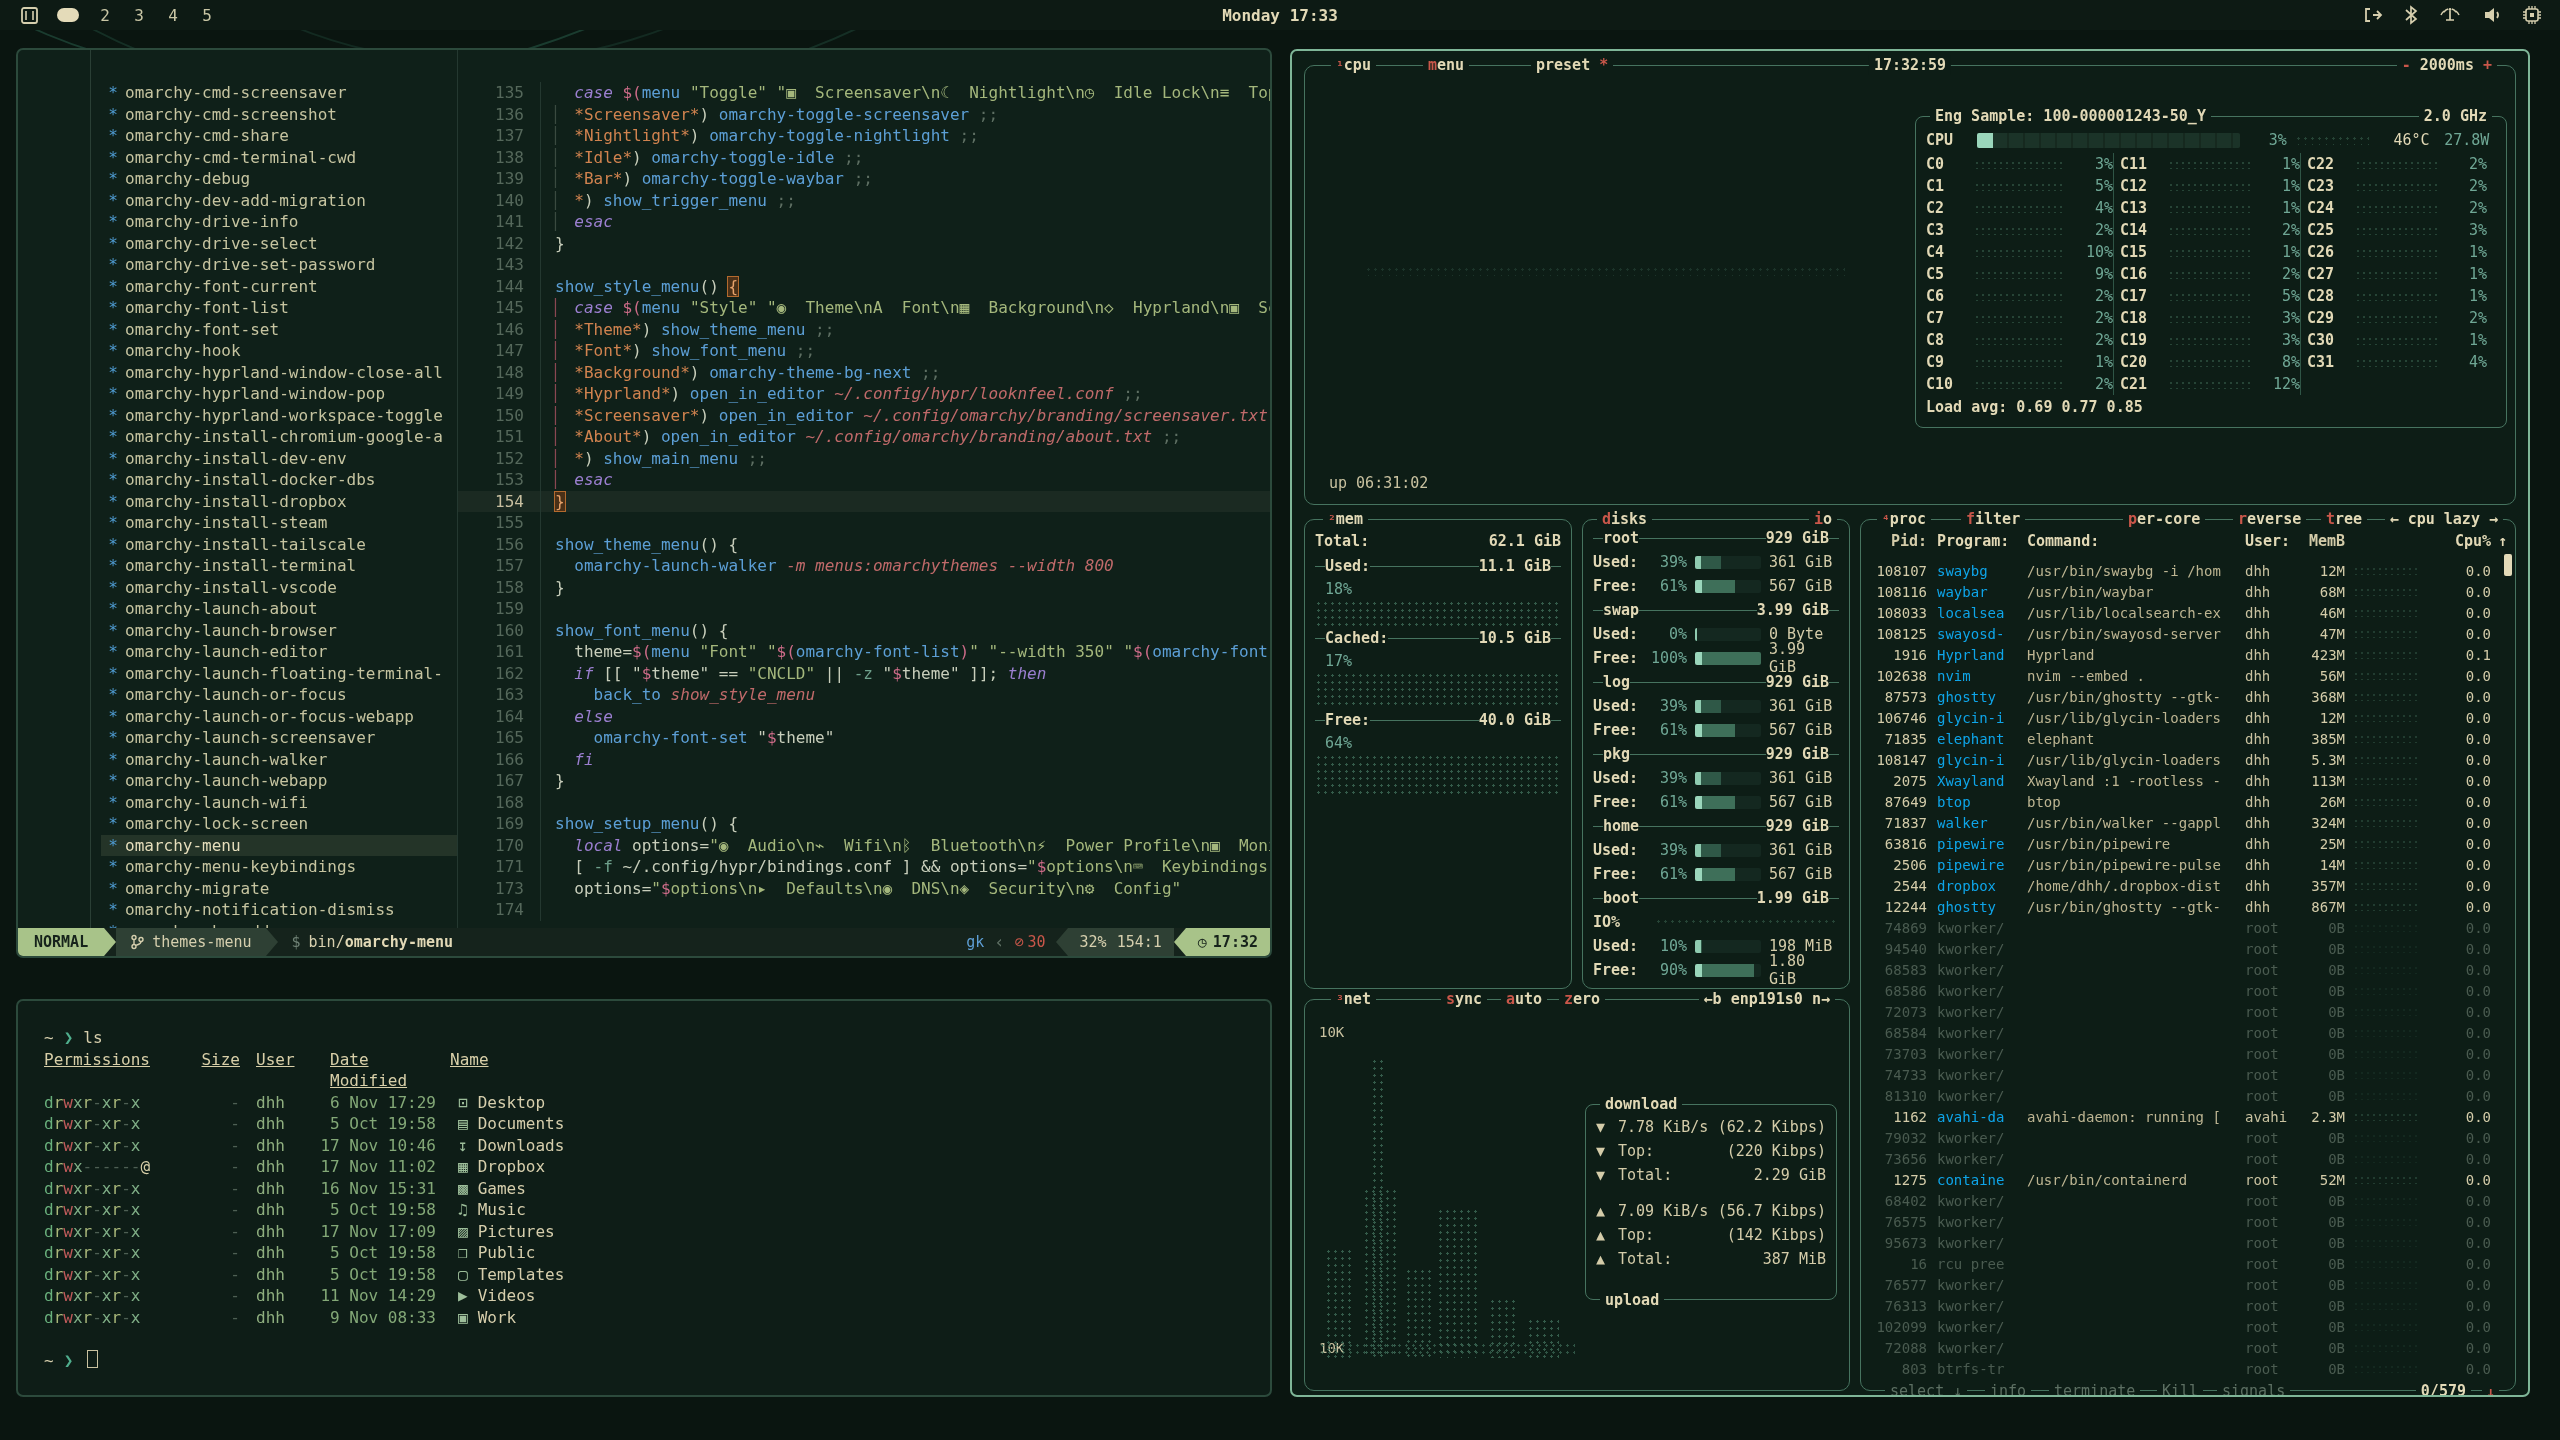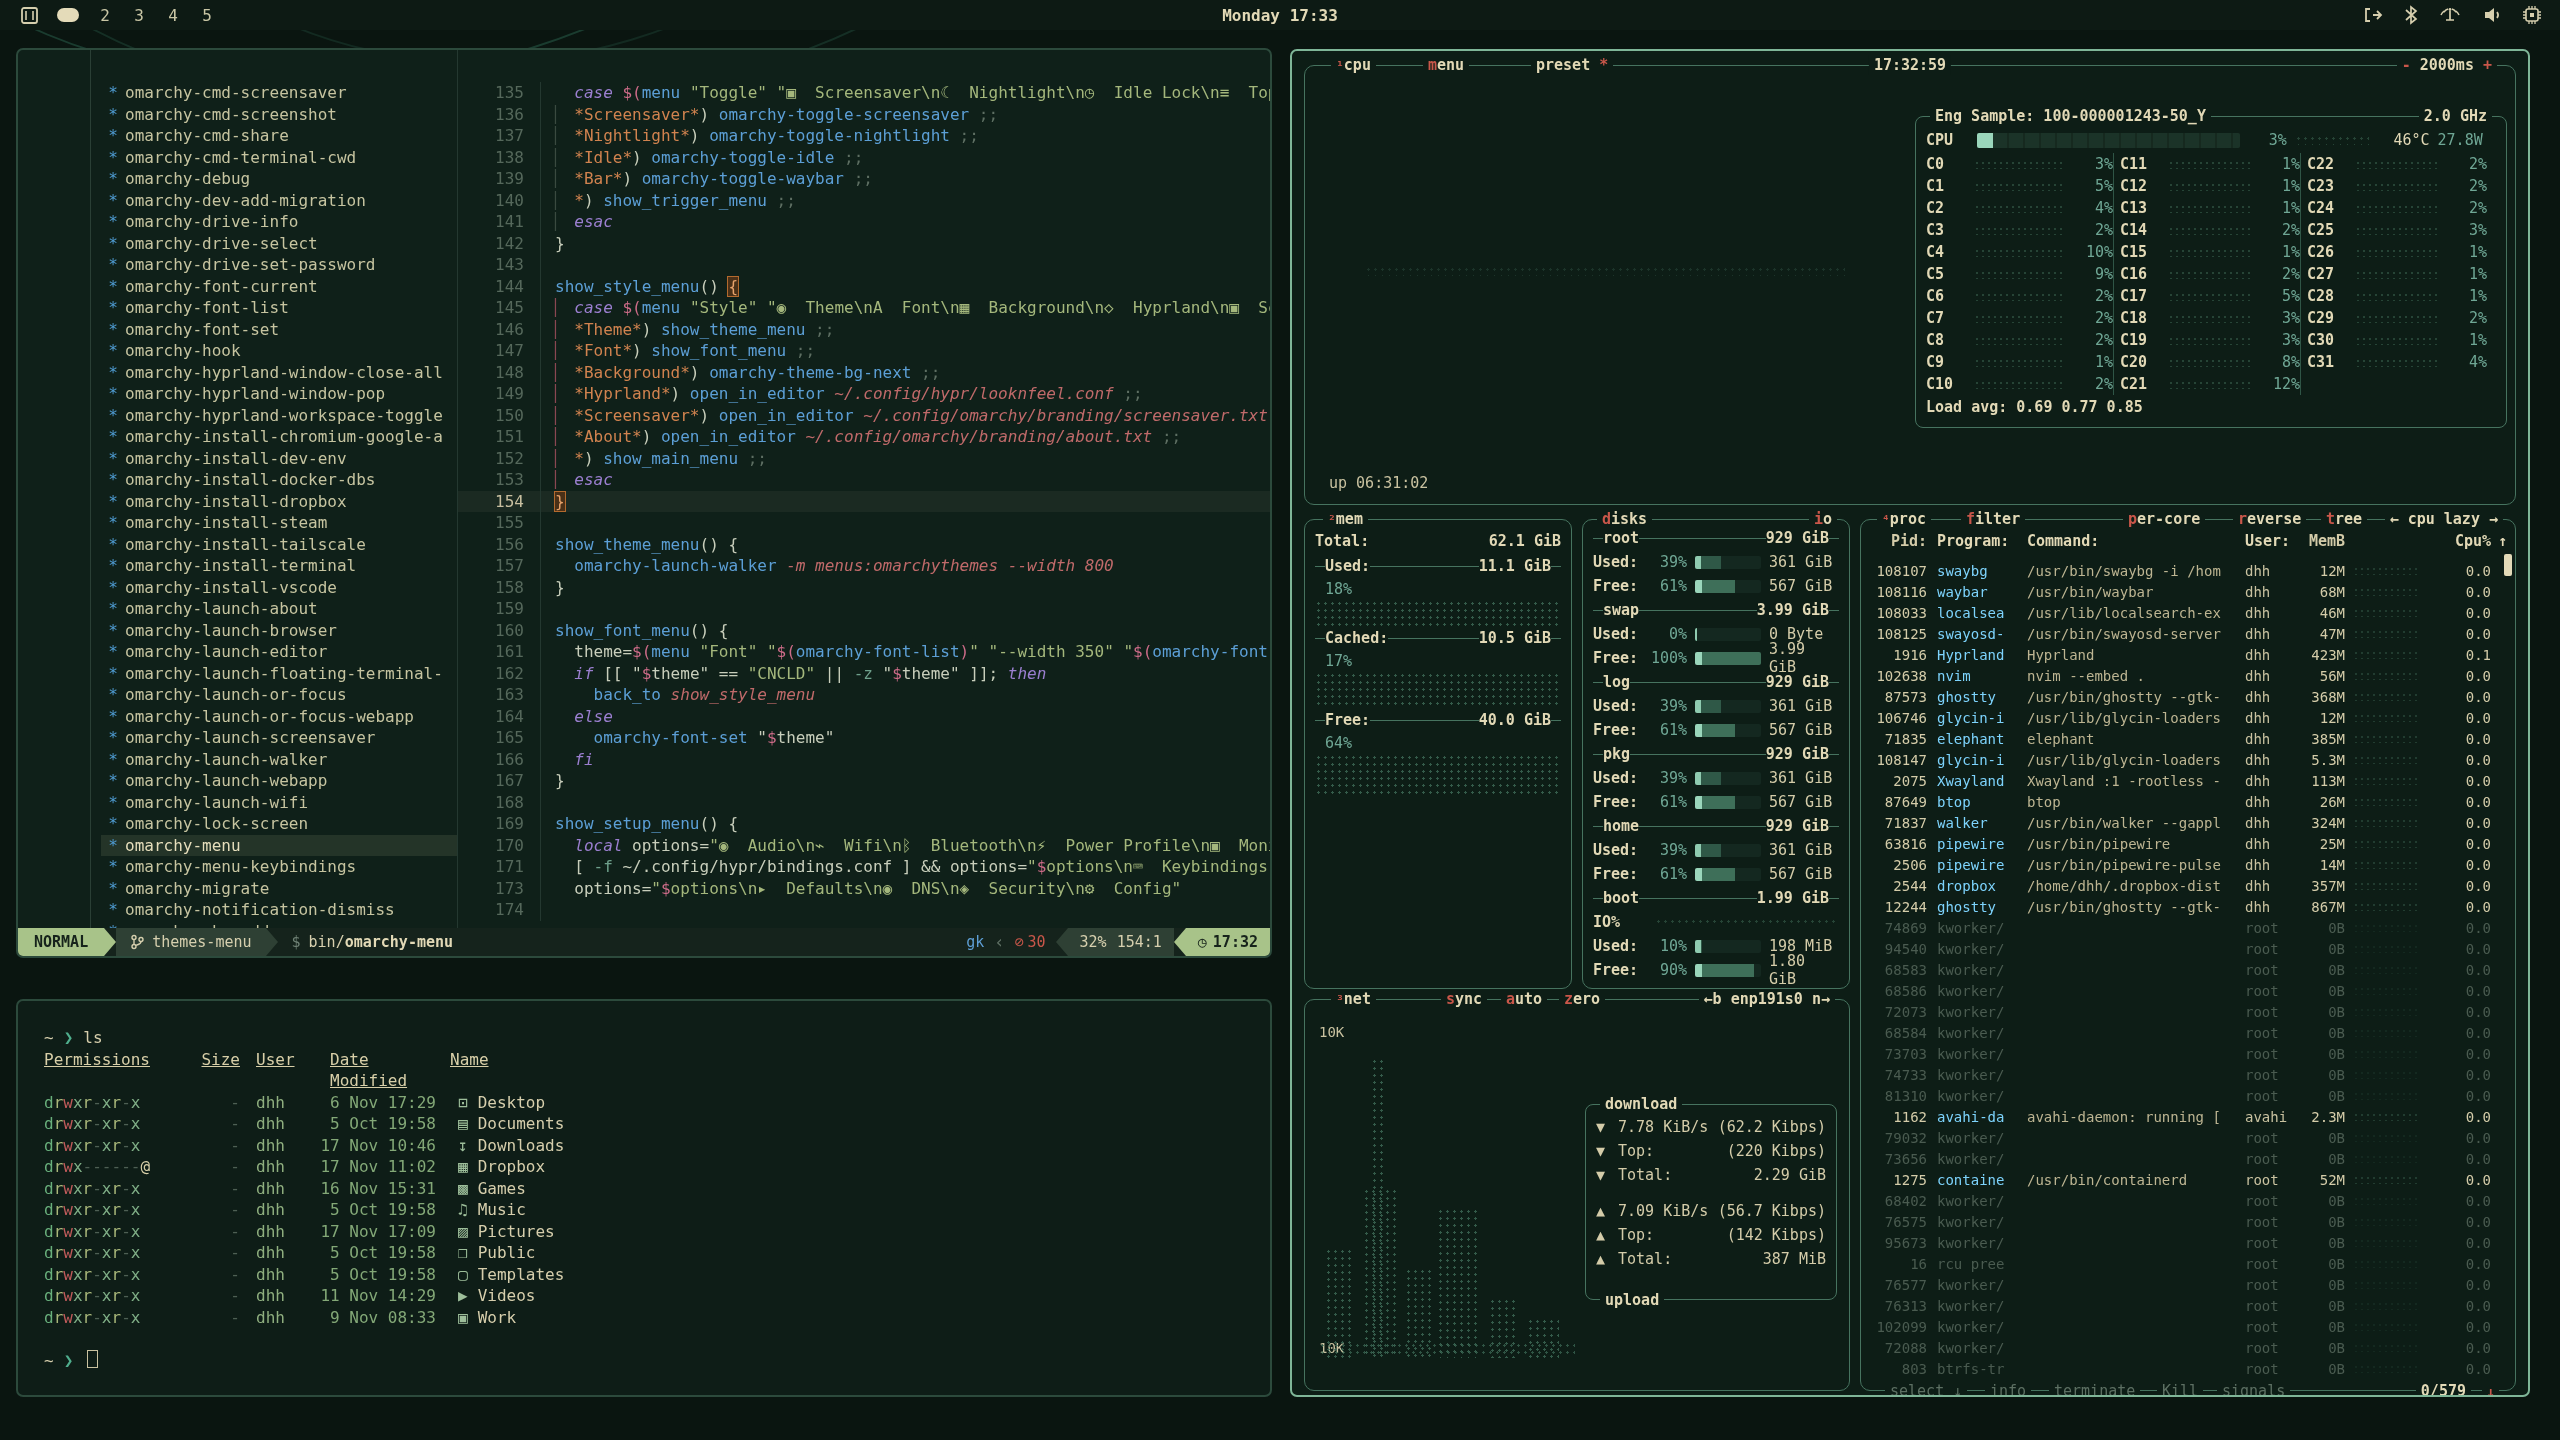--- a/index.html
+++ b/index.html
@@ -102,21 +102,21 @@
   
   .engbox{position:absolute;left:610px;top:50px;width:592px;height:312px;border:1px solid #46735F;border-radius:8px;padding:10px 10px 0 10px}
   .engbox .plabel{background:#0D1D16}
   .cpurow{display:flex;align-items:center;height:26px;gap:8px}
   .cpu-lab{font-weight:bold;color:#E2D9B6;width:44px}
   .cpubar{width:270px;height:15px;background:repeating-linear-gradient(90deg,#1B3328 0 14px,#16291F 14px 16px);border-radius:2px;overflow:hidden}
   .cpubar i{display:block;height:100%;background:#9AD6BB}
   .cpu-pct{width:40px;text-align:right;color:#6FA795}
   .cpu-tdots{width:76px;height:10px;opacity:.5}
   .cpu-temp{width:54px;text-align:right;color:#E2D9B6}
-  .cpu-pow{width:60px;text-align:left;color:#6FA795}
+  .cpu-pow{width:60px;text-align:center;color:#6FA795}
   .corecols{display:flex;}
   .corecol{width:187px;display:flex;flex-direction:column}
   .corecol + .corecol{border-left:1px solid #2F5546;padding-left:6px}
   .corerow{display:flex;align-items:center;height:22px}
   .c-lab{width:42px;font-weight:bold;color:#E2D9B6}
   .cgraph{flex:1;height:9px;margin:0 6px;opacity:.5;background-size:6px 6px}
   .c-pct{width:44px;text-align:right;color:#6FA795}
   .loadrow{text-align:left;height:24px;line-height:24px;color:#E2D9B6;font-weight:bold;padding-right:4px}
   .uptime{position:absolute;left:24px;top:408px;color:#C9C2A0}
   .cpu-trace{position:absolute;left:60px;top:200px;width:480px;height:10px;opacity:.3}
@@ -151,21 +151,21 @@
   .syncbox{position:absolute;left:280px;top:104px;width:252px;height:196px;border:1px solid #46735F;border-radius:8px;padding:10px 10px}
   .nrow{display:flex;height:24px;align-items:center;color:#D4CCA9;white-space:pre}
   .n-a{width:22px}
   .n-sp{flex:1}
   .ngap{height:12px}
 
   
   .proc-head{display:flex;align-items:center;height:26px;margin:8px 8px 6px 8px;color:#E2D9B6;font-weight:bold}
   .prow{display:flex;align-items:center;height:21px;margin:0 8px;font-size:14px}
   .c-pid{width:58px;text-align:right;color:#D4CCA9;flex:none}
-  .c-prog{width:84px;margin-left:10px;color:#7dd3fc;flex:none;overflow:hidden;white-space:pre}
+  .c-prog{width:84px;margin-left:10px;color:#0ea5e9;flex:none;overflow:hidden;white-space:pre}
   .c-cmd{width:212px;margin-left:6px;color:#BDB592;flex:none;overflow:hidden;white-space:pre}
   .c-user{width:52px;margin-left:6px;color:#C9C2A0;flex:none}
   .c-mem{width:48px;text-align:right;color:#D4CCA9;flex:none}
   .c-graph{width:64px;height:9px;margin-left:8px;opacity:.4;flex:none;background-size:6px 6px}
   .c-cpu{flex:1;text-align:right;color:#D4CCA9}
   .c-arrow{width:16px;text-align:right;color:#E2D9B6}
   .dim-row .c-pid,.dim-row .c-prog,.dim-row .c-cmd,.dim-row .c-user,.dim-row .c-mem,.dim-row .c-cpu{color:#4A5B50}
   .dim-row .c-graph{opacity:.15}
   .scroll-thumb{position:absolute;right:3px;top:34px;width:8px;height:22px;background:#E3DAB8;border-radius:2px}
   .scroll-darr{position:absolute;right:16px;bottom:-11px;background:#0D1D16;color:#C9574A;padding:0 4px;font-weight:bold}

